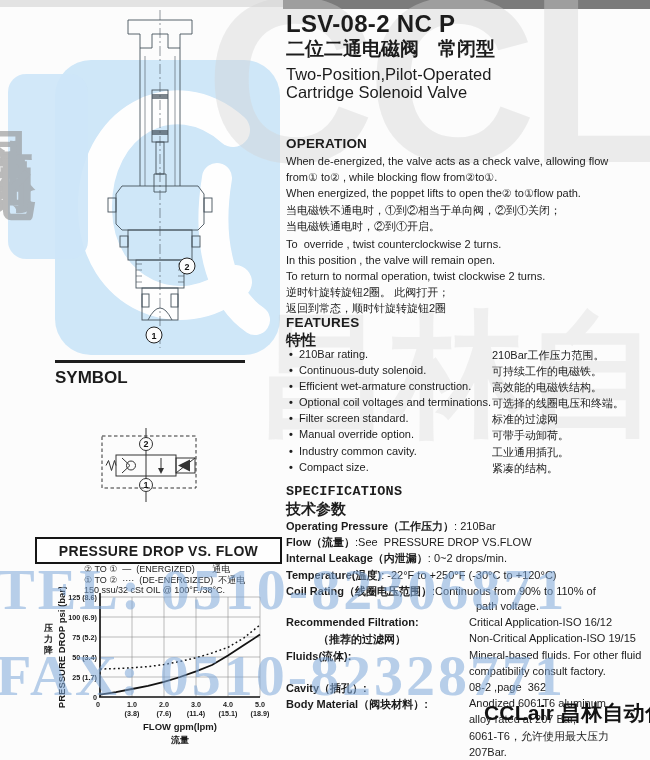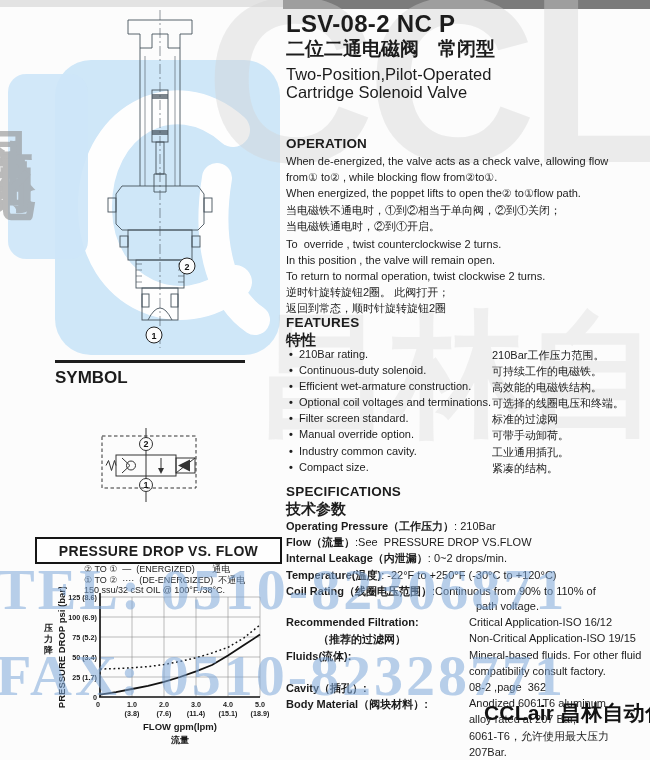--- a/index.html
+++ b/index.html
@@ -31,21 +31,21 @@
   .sec-head-zh{font-size:15px;font-weight:bold;}
   .op-head{left:286px;top:136px;}
   .op-para1{left:286px;top:153px;font-size:11px;line-height:16.2px;white-space:pre;}
   .op-para2{left:286px;top:237px;font-size:11px;line-height:15.9px;white-space:pre;}
   .feat-head{left:286px;top:315px;}
   .feat-head-zh{left:286px;top:331px;}
   .feat-list{left:286px;top:348px;width:362px;}
   .feat-row{position:relative;height:16.1px;font-size:11px;white-space:pre;}
   .feat-bullet{display:inline-block;width:10px;margin-left:3px;font-weight:bold;}
   .feat-zh{position:absolute;left:206px;top:0;}
-  .spec-head{left:286px;top:484px;}
+  .spec-head{left:286px;top:484px;font-family:Liberation Mono, monospace;}
   .spec-head-zh{left:286px;top:500px;}
   .spec-list{left:286px;top:519px;width:364px;}
   .spec-line{position:relative;height:16.2px;font-size:11px;white-space:pre;}
   .spec-label{font-weight:bold;}
   .spec-abs{position:absolute;top:0;}
   
   .valve-svg{left:40px;top:8px;}
   .symbol-rule{left:55px;top:360px;width:190px;height:2.5px;background:#1e1e1e;}
   .symbol-head{left:55px;top:368px;font-size:17px;font-weight:bold;}
   .symbol-svg{left:92px;top:424px;}

